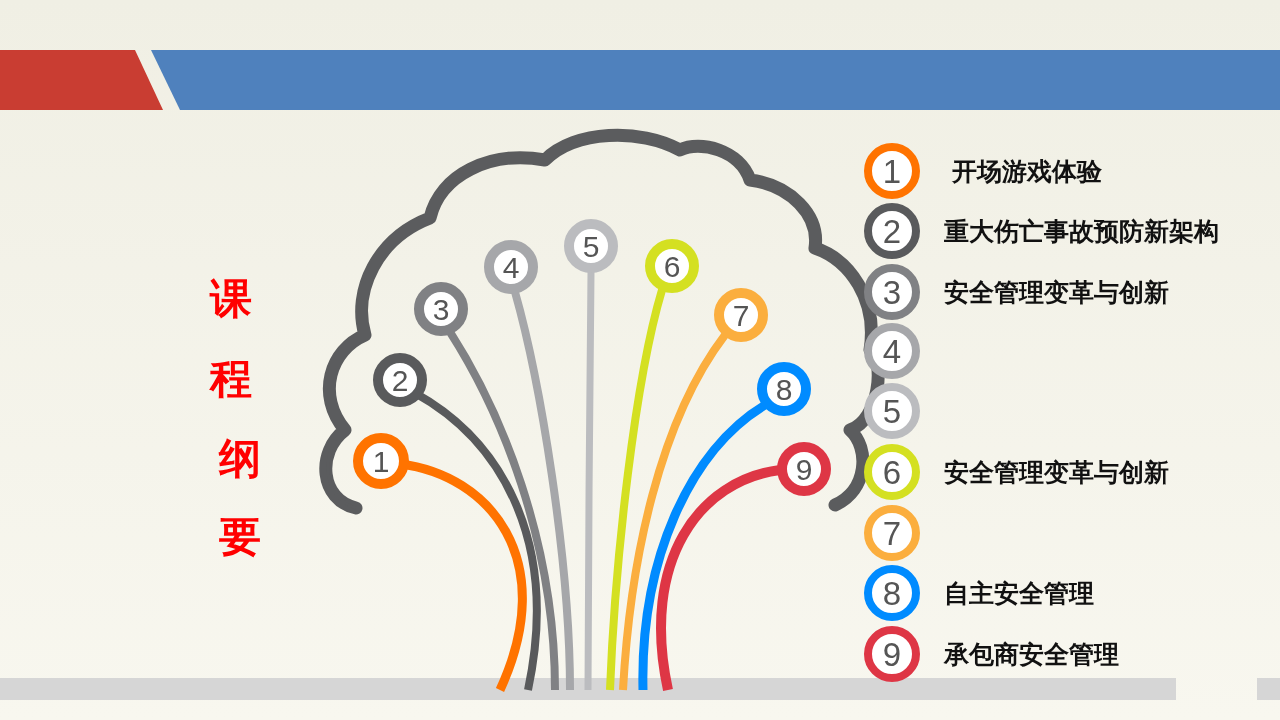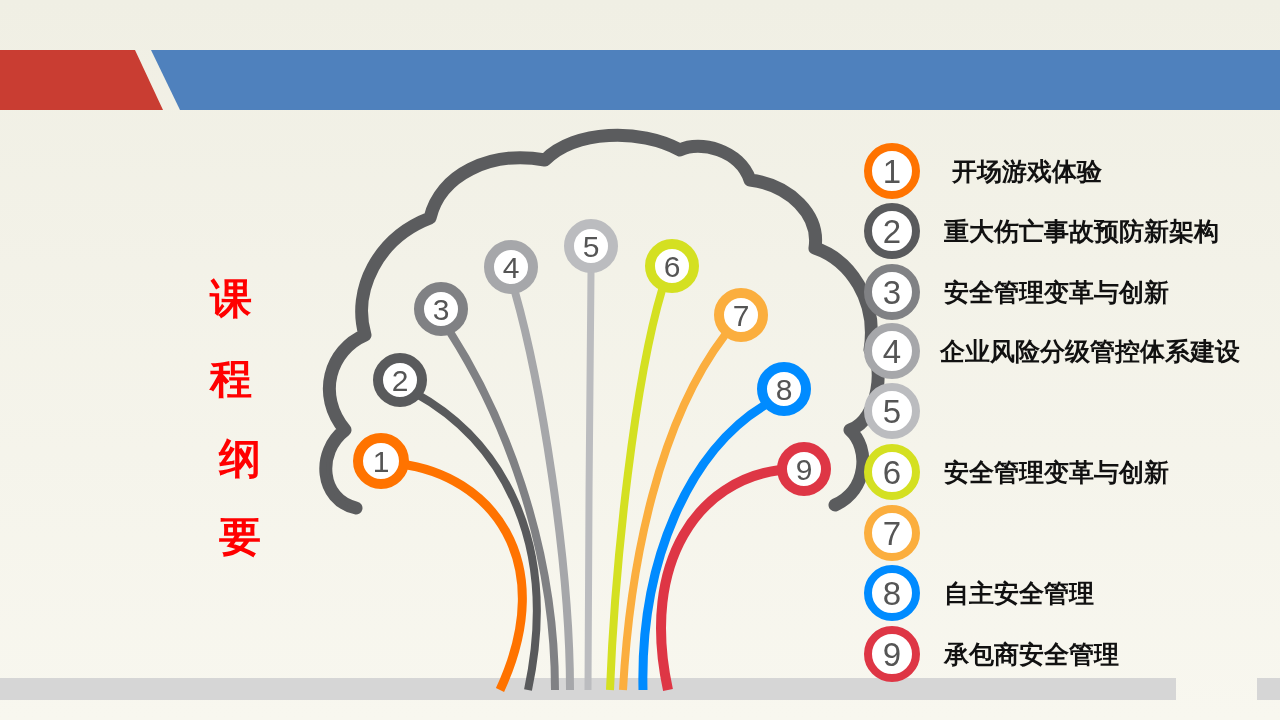--- a/index.html
+++ b/index.html
@@ -120,21 +120,20 @@
   <div class="agenda-item" style="top:203px;">
     <div class="badge" style="border-color:#595a5c;">2</div>
     <div class="label">重大伤亡事故预防新架构</div>
   </div>
   <div class="agenda-item" style="top:264px;">
     <div class="badge" style="border-color:#808184;">3</div>
     <div class="label">安全管理变革与创新</div>
   </div>
   <div class="agenda-item" style="top:323px;">
     <div class="badge" style="border-color:#a6a7aa;">4</div>
-    <div class="label" style="left:76px;">企业风险分级管控体系建设</div>
   </div>
   <div class="agenda-item" style="top:383px;">
     <div class="badge" style="border-color:#bbbcbf;">5</div>
   </div>
   <div class="agenda-item" style="top:444px;">
     <div class="badge" style="border-color:#d4e021;">6</div>
     <div class="label">安全管理变革与创新</div>
   </div>
   <div class="agenda-item" style="top:505px;">
     <div class="badge" style="border-color:#fbae3e;">7</div>

